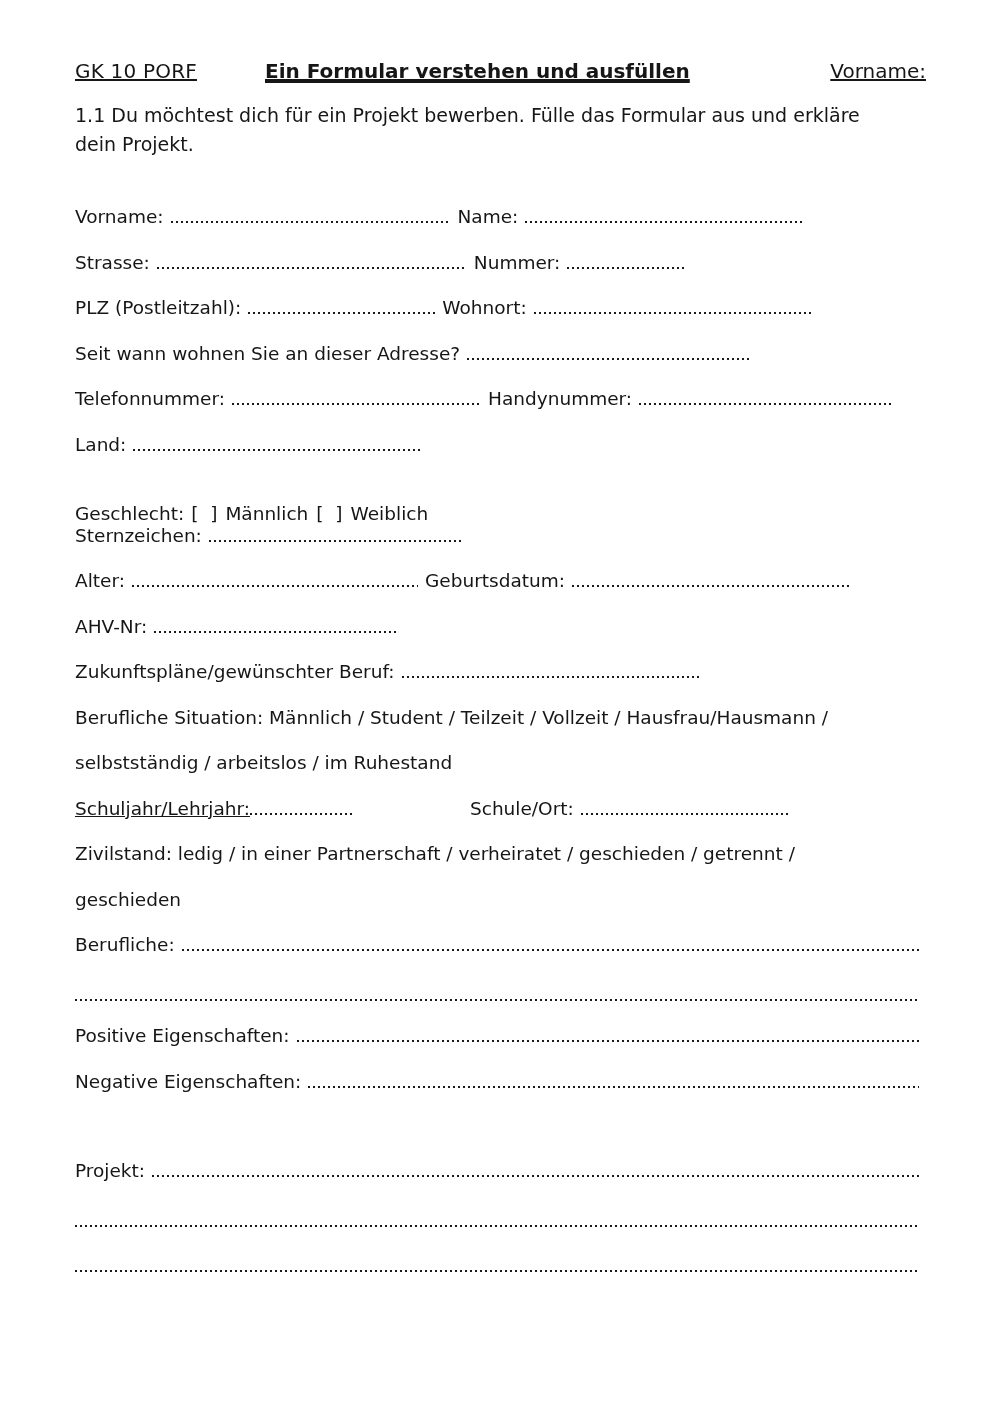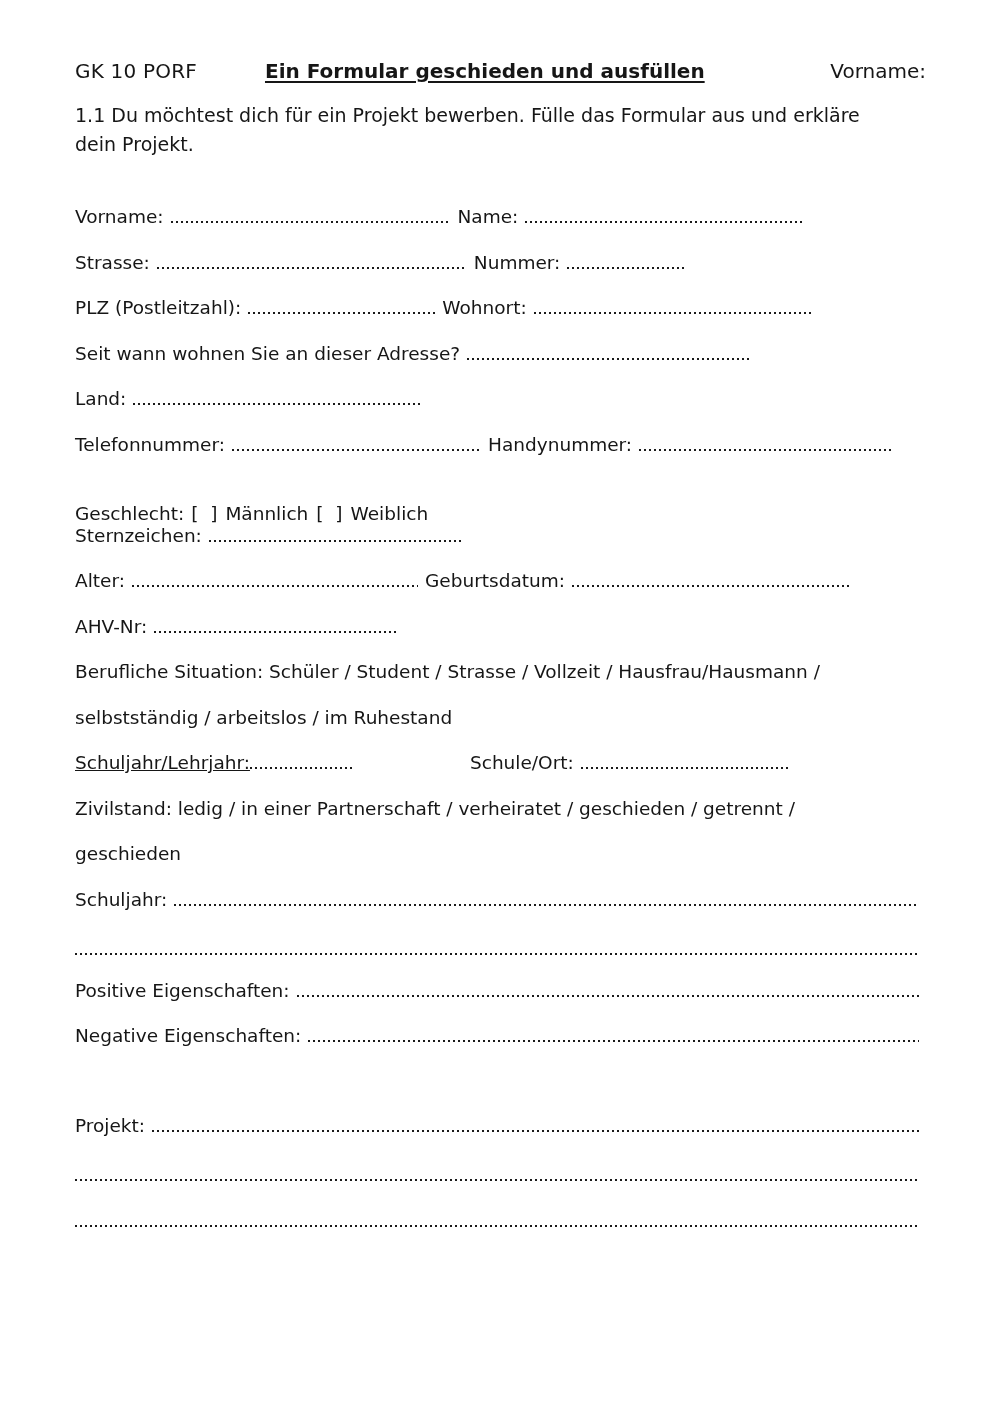--- a/index.html
+++ b/index.html
@@ -7,21 +7,21 @@
     position:relative;
     width:1000px;height:1415px;
     background:#ffffff;
     box-sizing:border-box;
     padding:58px 74px 0 75px;
     font-family:"DejaVu Sans",sans-serif;
     color:#161616;
     overflow:hidden;
   }
   
-  .hdr{display:flex;align-items:flex-start;font-size:20px;line-height:26px;white-space:pre;}
+  .hdr{display:flex;align-items:flex-start;font-size:20px;line-height:26px;white-space:pre;text-decoration:underline;}
   .hdr .course{letter-spacing:.2px;}
   .hdr .title{font-weight:bold;text-decoration:underline;text-decoration-thickness:2px;text-underline-offset:3px;margin-left:68px;}
   .hdr .right{margin-left:auto;}
   
   .intro{margin-top:17px;font-size:19px;line-height:29px;}
   
   .form{margin-top:47px;font-size:18.5px;}
   .fline{display:flex;align-items:baseline;height:45.5px;white-space:pre;}
   .lbl{margin-right:7px;}
   .lbl.tight{margin-right:0;text-decoration:underline;}
@@ -41,21 +41,21 @@
   .w278{width:278px}.w280{width:280px}.w283{width:283px}.w286{width:286px}
   .w287{width:287px}.w300{width:300px}.w310{width:310px}
 </style>
 </head>
 <body>
 
 <div class="page">
 
   <div class="hdr">
     <span class="course">GK 10 PORF</span>
-    <span class="title">Ein Formular geschieden und ausfüllen</span>
+    <span class="title">Ein Formular verstehen und ausfüllen</span>
     <span class="right">Vorname:</span>
   </div>
 
   <div class="intro">
     <div>1.1 Du möchtest dich für ein Projekt bewerben. Fülle das Formular aus und erkläre</div>
     <div>dein Projekt.</div>
   </div>
 
   <div class="form">
 
@@ -79,29 +79,29 @@
       <span class="lbl">Wohnort:</span>
       <span class="dots w278"></span>
     </div>
 
     <div class="fline">
       <span class="lbl">Seit wann wohnen Sie an dieser Adresse?</span>
       <span class="dots w283"></span>
     </div>
 
     <div class="fline">
-      <span class="lbl">Land:</span>
-      <span class="dots w287"></span>
-    </div>
-
-    <div class="fline">
       <span class="lbl">Telefonnummer:</span>
       <span class="dots w249"></span>
       <span class="lbl">Handynummer:</span>
       <span class="dots w253"></span>
+    </div>
+
+    <div class="fline">
+      <span class="lbl">Land:</span>
+      <span class="dots w287"></span>
     </div>
 
     <div class="fline">
       <span class="lbl">Geschlecht:</span>
       <span class="cb">[  ]</span>
       <span class="cbl">Männlich</span>
       <span class="cb">[  ]</span>
       <span class="cbl">Weiblich</span>
     </div>
 
@@ -115,23 +115,27 @@
       <span class="dots w286"></span>
       <span class="lbl">Geburtsdatum:</span>
       <span class="dots w278"></span>
     </div>
 
     <div class="fline">
       <span class="lbl">AHV-Nr:</span>
       <span class="dots w242"></span>
     </div>
 
+    <div class="fline">
+      <span class="lbl">Zukunftspläne/gewünschter Beruf:</span>
+      <span class="dots w300"></span>
+    </div>
 
     <div class="fline">
-      <span>Berufliche Situation: Schüler / Student / Strasse / Vollzeit / Hausfrau/Hausmann /</span>
+      <span>Berufliche Situation: Männlich / Student / Teilzeit / Vollzeit / Hausfrau/Hausmann /</span>
     </div>
 
     <div class="fline">
       <span>selbstständig / arbeitslos / im Ruhestand</span>
     </div>
 
     <div class="fline">
       <span class="lbl tight">Schuljahr/Lehrjahr:</span>
       <span class="dots w105"></span>
       <span class="gap110"></span>
@@ -141,21 +145,21 @@
 
     <div class="fline">
       <span>Zivilstand: ledig / in einer Partnerschaft / verheiratet / geschieden / getrennt /</span>
     </div>
 
     <div class="fline">
       <span>geschieden</span>
     </div>
 
     <div class="fline">
-      <span class="lbl">Schuljahr:</span>
+      <span class="lbl">Berufliche:</span>
       <span class="dots fill"></span>
     </div>
 
     <div class="fline cont">
       <span class="dots fill"></span>
     </div>
 
     <div class="fline">
       <span class="lbl">Positive Eigenschaften:</span>
       <span class="dots fill"></span>

